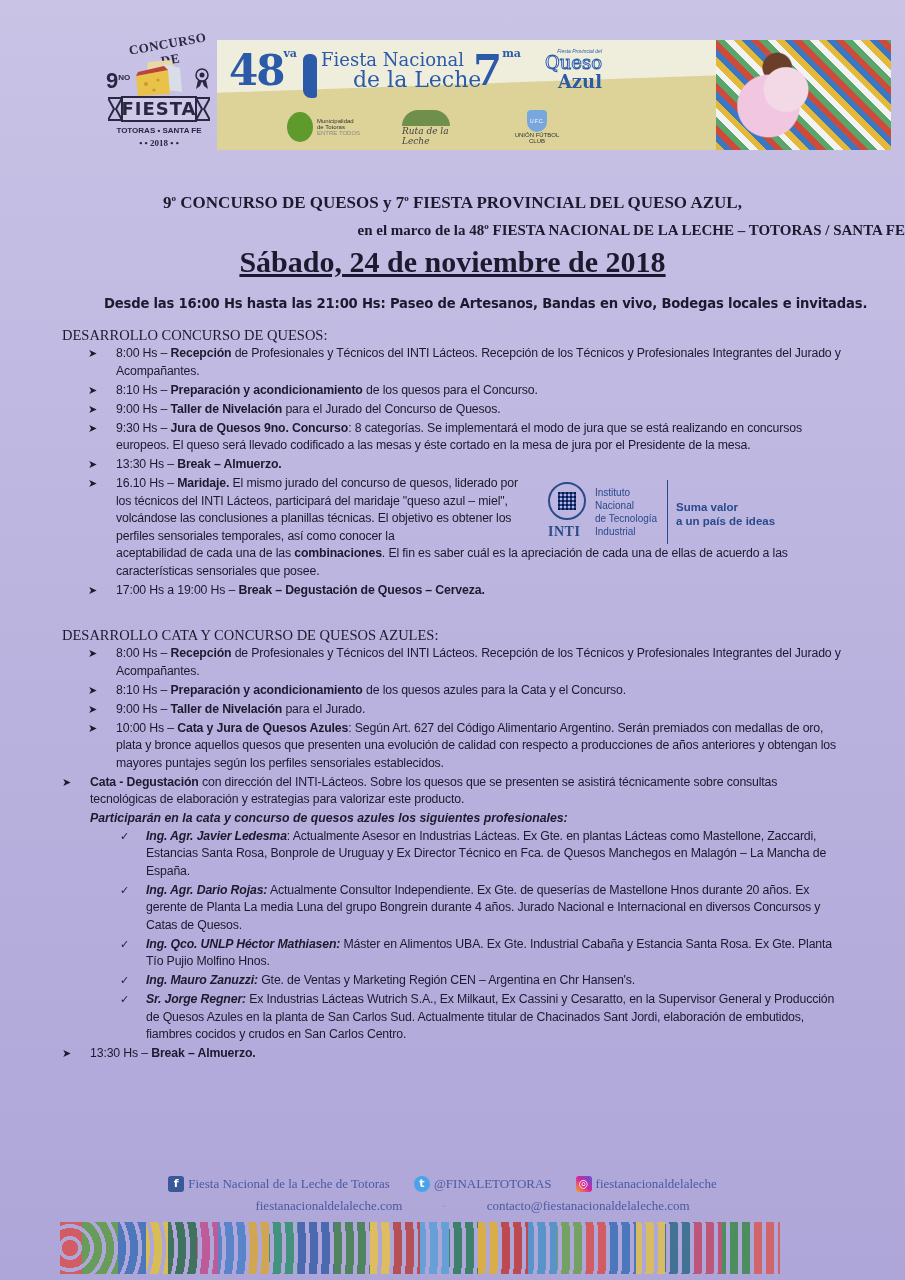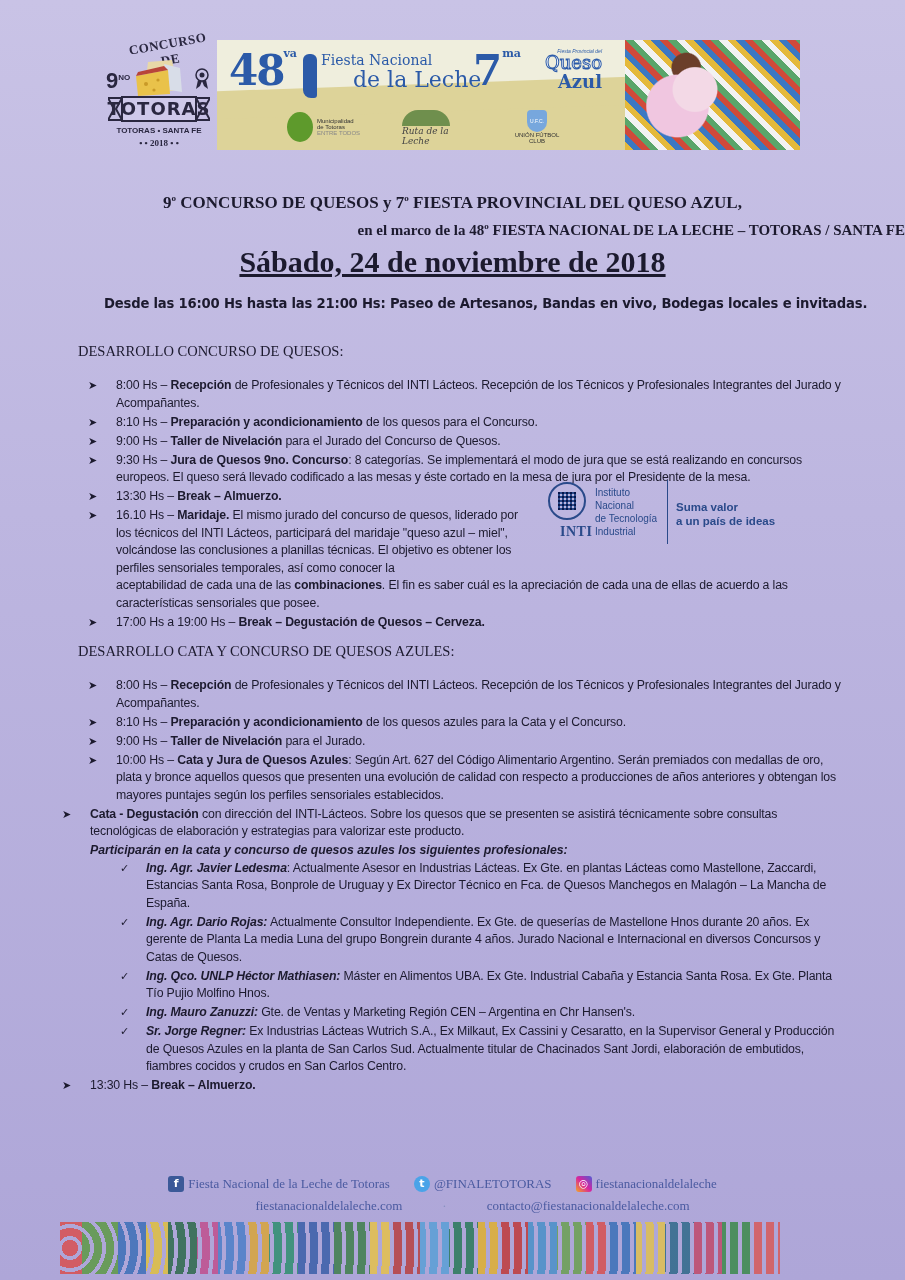--- a/index.html
+++ b/index.html
@@ -16,28 +16,28 @@
   .contest-logo .arc { font-family: "Liberation Serif", serif; font-weight: bold; font-size: 13px; position: absolute; left: 20px; top: 8px; transform: rotate(-10deg); letter-spacing: 0.5px; }
   .contest-logo .num { position: absolute; left: 6px; top: 40px; font-weight: bold; font-size: 22px; }
   .contest-logo .num sup { font-size: 8px; }
   .contest-logo .cheese { position: absolute; left: 34px; top: 32px; width: 50px; height: 36px; }
   .contest-logo .rosette { position: absolute; left: 94px; top: 40px; width: 16px; height: 22px; }
   .contest-logo .ribbon { position: absolute; left: 8px; top: 68px; width: 102px; height: 26px; }
   .contest-logo .ribbon-text { position: absolute; left: 0; right: 0; top: 70px; font-weight: bold; font-size: 18px; letter-spacing: 1px; font-family: "DejaVu Sans", sans-serif; }
   .contest-logo .loc { position: absolute; left: 0; right: 0; top: 98px; font-size: 8px; font-weight: bold; }
   .contest-logo .yr { position: absolute; left: 0; right: 0; top: 110px; font-size: 9px; font-weight: bold; font-family: "Liberation Serif", serif; }
 
-  .strip { position: absolute; left: 117px; top: 12px; width: 583px; height: 110px; background: #efeedd; overflow: hidden; }
+  .strip { position: absolute; left: 117px; top: 12px; width: 674px; height: 110px; background: #efeedd; overflow: hidden; }
   .strip .band { position: absolute; left: 0; top: 55px; width: 100%; height: 60px; background: #ddd399; }
   .strip .band::before { content: ""; position: absolute; left: 0; top: -14px; width: 100%; height: 28px; background: #ddd399; transform: skewY(-2deg); }
   .f48 { position: absolute; left: 12px; top: 6px; font-family: "DejaVu Serif", serif; font-weight: bold; font-size: 42px; color: #2b5aa8; letter-spacing: -2px; }
   .f48 sup { font-size: 11px; vertical-align: 28px; letter-spacing: 0; }
   .map-silhouette { position: absolute; left: 86px; top: 14px; width: 14px; height: 44px; background: #2b5aa8; border-radius: 6px 6px 3px 8px; }
   .fnl { position: absolute; left: 104px; top: 10px; font-family: "DejaVu Serif", serif; color: #2b5aa8; line-height: 20px; }
-  .fnl .l1 { font-size: 14px; }
+  .fnl .l1 { font-size: 18px; }
   .fnl .l2 { font-size: 22px; margin-left: 32px; }
   .f7 { position: absolute; left: 256px; top: 6px; font-family: "DejaVu Serif", serif; font-weight: bold; font-size: 42px; color: #2b5aa8; }
   .f7 sup { font-size: 11px; vertical-align: 28px; }
   .qa { position: absolute; left: 303px; top: 8px; color: #2b5aa8; text-align: right; width: 82px; }
   .qa .tiny { font-size: 5px; font-style: italic; }
   .qa .q { font-family: "DejaVu Serif", serif; font-size: 18px; color: #ffffff; -webkit-text-stroke: 1px #2b5aa8; line-height: 18px; }
   .qa .a { font-family: "DejaVu Serif", serif; font-weight: bold; font-size: 18px; line-height: 20px; }
   .sponsor { position: absolute; top: 72px; font-size: 6px; color: #333; }
   .sp-muni { left: 70px; display: flex; align-items: center; gap: 4px; }
   .sp-muni .circ { width: 26px; height: 30px; border-radius: 50%; background: #5e9a2c; }
@@ -58,38 +58,38 @@
   .title-block { position: absolute; left: 0; width: 905px; top: 186px; text-align: center; font-family: "Liberation Serif", serif; font-weight: bold; }
   .title-block .t1 { font-size: 17px; line-height: 24px; }
   .title-block .t2 { font-size: 15px; line-height: 22px; text-align: right; }
   .title-block .t1 sup, .title-block .t2 sup { font-size: 9px; }
   .title-block .date { font-size: 30px; line-height: 38px; text-decoration: underline; margin-top: 2px; }
 
   .highlight { position: absolute; left: 60px; top: 296px; font-family: "DejaVu Sans", sans-serif; font-weight: bold; font-size: 13.2px; letter-spacing: -0.2px; margin-left: 44px; }
 
   
   .section { position: absolute; left: 62px; width: 780px; }
-  .section h2 { margin: 16px; font-family: "Liberation Serif", serif; font-size: 14.5px; font-weight: normal; line-height: 20px; }
+  .section h2 { margin: 0; font-family: "Liberation Serif", serif; font-size: 14.5px; font-weight: normal; line-height: 20px; }
   .items { list-style: none; margin: 0; padding: 0; }
   .item { position: relative; padding-left: 54px; font-size: 12.3px; line-height: 17.5px; margin-bottom: 1.5px; font-family: "Liberation Sans", sans-serif; letter-spacing: -0.15px; }
   .item .bullet { position: absolute; left: 26px; top: 0; font-size: 11px; }
   .item b { font-weight: bold; }
   .intro-it { padding-left: 54px; font-weight: bold; font-style: italic; font-size: 12.3px; line-height: 17.5px; }
   .sub { list-style: none; margin: 0; padding: 0; }
   .sub .item { padding-left: 108px; }
   .sub .item .bullet { left: 82px; }
 
   .maridaje-text { width: 418px; display: inline-block; vertical-align: top; }
 
   
   .inti { position: absolute; left: 548px; top: 480px; width: 240px; height: 64px; }
   .inti .globe { position: absolute; left: 0; top: 2px; width: 38px; height: 38px; border: 2px solid #2a4a8a; border-radius: 50%; box-sizing: border-box; }
   .inti .globe::after { content: ""; position: absolute; left: 8px; top: 8px; width: 18px; height: 18px;
     background: repeating-linear-gradient(0deg, #2a4a8a 0 2px, transparent 2px 4px), repeating-linear-gradient(90deg, #2a4a8a 0 2px, transparent 2px 4px); background-blend-mode: multiply; }
-  .inti .acr { position: absolute; left: 12px; top: 44px; font-family: "Liberation Serif", serif; font-weight: bold; font-size: 14px; color: #2a4a8a; letter-spacing: 0.5px; }
+  .inti .acr { position: absolute; left: 0; top: 44px; font-family: "Liberation Serif", serif; font-weight: bold; font-size: 14px; color: #2a4a8a; letter-spacing: 0.5px; }
   .inti .name { position: absolute; left: 47px; top: 6px; font-size: 10px; line-height: 13px; color: #2a4a8a; }
   .inti .divider { position: absolute; left: 119px; top: 0; width: 1px; height: 64px; background: #2a4a8a; }
   .inti .slogan { position: absolute; left: 128px; top: 20px; font-size: 11.5px; line-height: 14px; color: #2a4a8a; font-weight: bold; }
 
   
   .footer { position: absolute; left: 0; width: 905px; top: 1176px; text-align: center; font-family: "Liberation Serif", serif; color: #4a5aa0; font-size: 13px; }
   .footer .row1 { display: flex; justify-content: center; gap: 24px; align-items: center; margin-left: -20px; }
   .footer .soc { display: inline-flex; align-items: center; gap: 4px; }
   .footer .ic { display: inline-block; width: 16px; height: 16px; border-radius: 3px; color: #fff; font-family: "DejaVu Sans", sans-serif; font-size: 11px; font-weight: bold; line-height: 16px; text-align: center; }
   .ic-fb { background: #3b5998; }
@@ -126,21 +126,21 @@
       <circle cx="8" cy="7" r="6" fill="none" stroke="#2a2740" stroke-width="1.5"></circle>
       <circle cx="8" cy="7" r="2.5" fill="#2a2740"></circle>
       <polygon points="4,12 2,21 6,18 8,13" fill="#2a2740"></polygon>
         <polygon points="12,12 14,21 10,18 8,13" fill="#2a2740"></polygon>
     </svg>
     <svg class="ribbon" viewBox="0 0 102 26">
       <polygon points="0,2 14,2 8,13 14,24 0,24 6,13" fill="none" stroke="#2a2740" stroke-width="2"></polygon>
       <polygon points="102,2 88,2 94,13 88,24 102,24 96,13" fill="none" stroke="#2a2740" stroke-width="2"></polygon>
       <rect x="14" y="1" width="74" height="24" fill="#cfc9ea" stroke="#2a2740" stroke-width="2"></rect>
     </svg>
-    <span class="ribbon-text">TOTORAS</span>
+    <span class="ribbon-text">FIESTA</span>
     <span class="loc">TOTORAS • SANTA FE</span>
     <span class="yr">• • 2018 • •</span>
   </div>
 
   <div class="strip">
     <div class="band"></div>
     <div class="f48"><span>48</span><sup>va</sup></div>
     <div class="map-silhouette"></div>
     <div class="fnl">
       <div class="l1">Fiesta Nacional</div>

